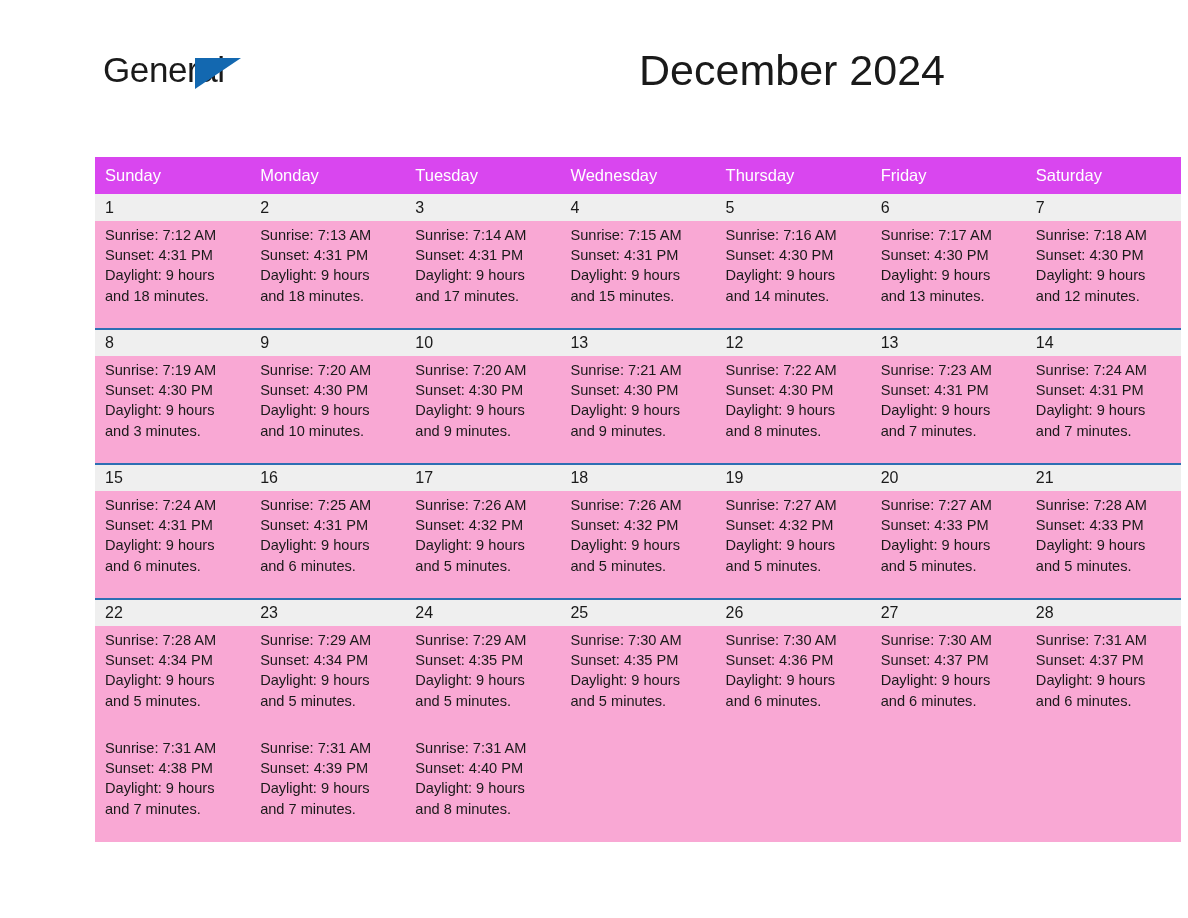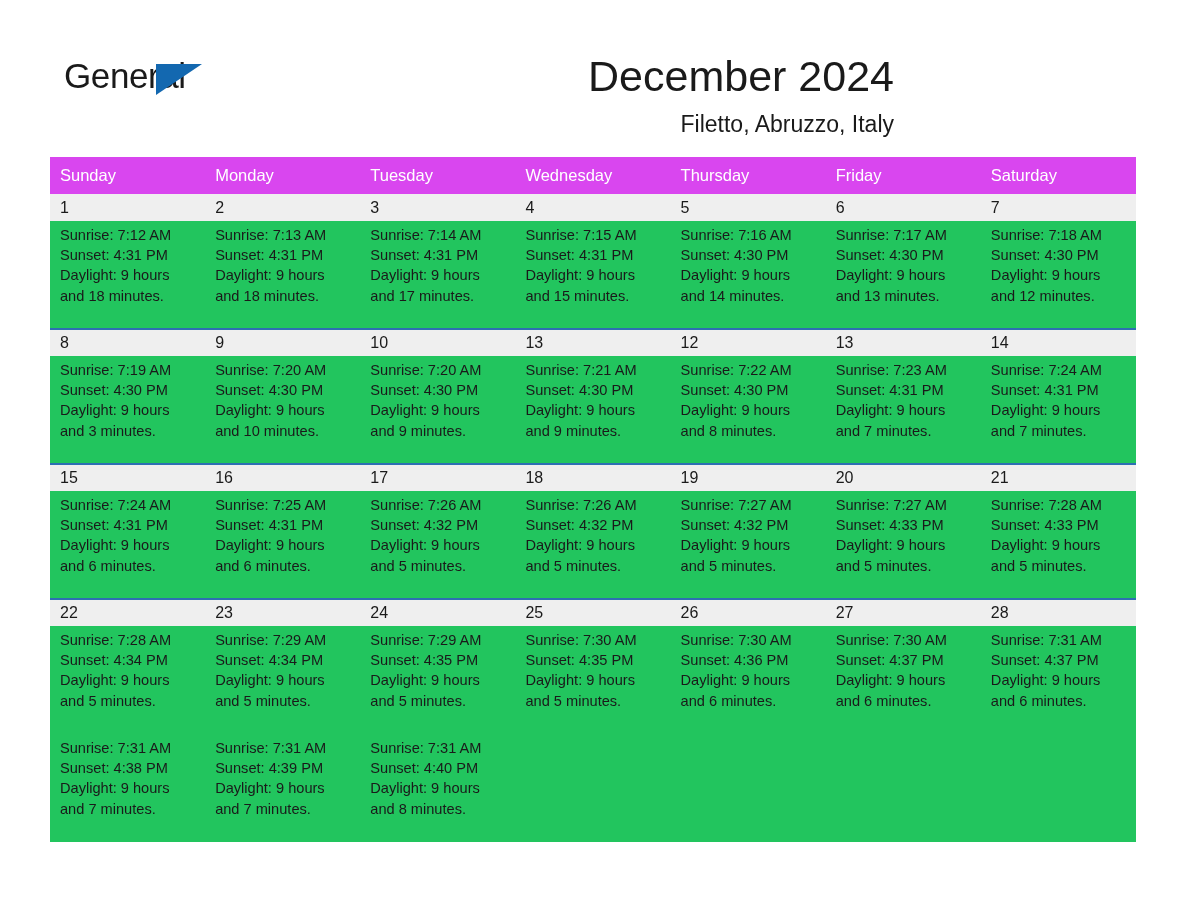--- a/index.html
+++ b/index.html
@@ -13,21 +13,22 @@
     width: 1188px;
     height: 918px;
     font-family: "Liberation Sans", sans-serif;
     color: #000000;
     overflow: hidden;
   }
   .page {
     position: relative;
     width: 960px;
     height: 918px;
-    padding: 6px;
+    padding: 0;
+    margin-left: 45px;
   }
 
   
   .header {
     position: relative;
     height: 112px;
     padding: 0 52px;
   }
   .brand {
     position: absolute;
@@ -113,21 +114,21 @@
     color: #1a1a1a;
     padding: 4px 0 4px 10px;
     height: 27px;
     vertical-align: middle;
     border-top: 2px solid #2d6fb3;
   }
   tr.daynum-row.first td { border-top: none; }
   tr.daynum-row td.empty { background: #ffffff; border-top: none; }
 
   tr.detail-row td {
-    background: #22c55e;
+    background: #f9a8d4;
     vertical-align: top;
     padding: 4px 0 0 10px;
     height: 108px;
   }
   tr.detail-row td .line {
     font-size: 14.6px;
     line-height: 20.2px;
     color: #1a1a1a;
     white-space: nowrap;
   }
@@ -139,21 +140,20 @@
 
   <div class="header">
 
     <div class="brand">
       <span class="brand-row1">General</span>
       <span class="brand-triangle"></span>
     </div>
 
     <div class="title-block">
       <div class="cal-title">December 2024</div>
-      <div class="cal-subtitle">Filetto, Abruzzo, Italy</div>
     </div>
 
   </div>
 
   <div class="calendar">
     <table class="cal">
       <colgroup>
         <col>
           <col>
           <col>

